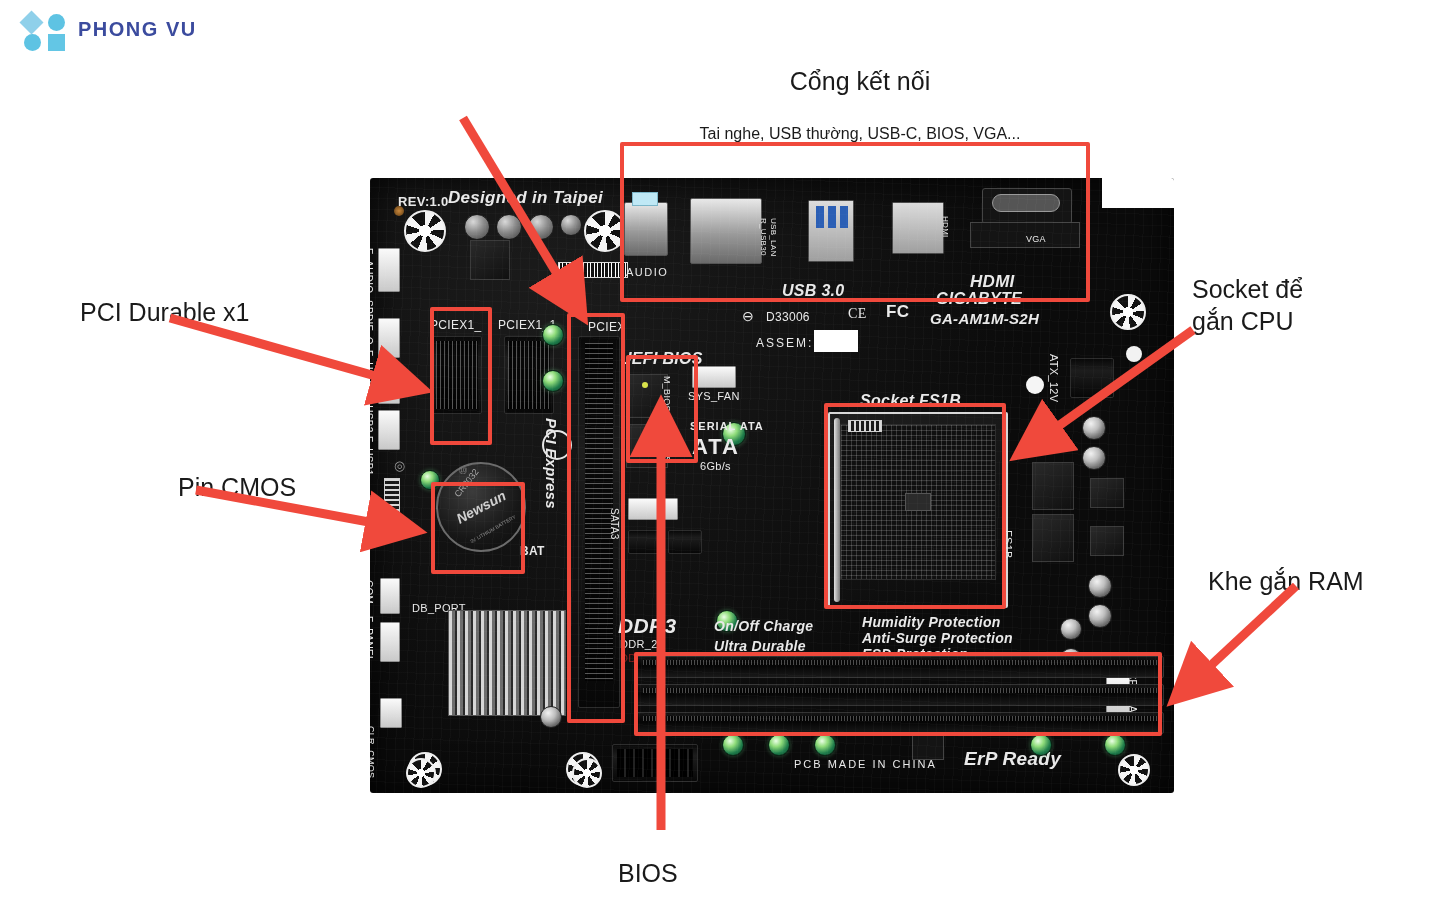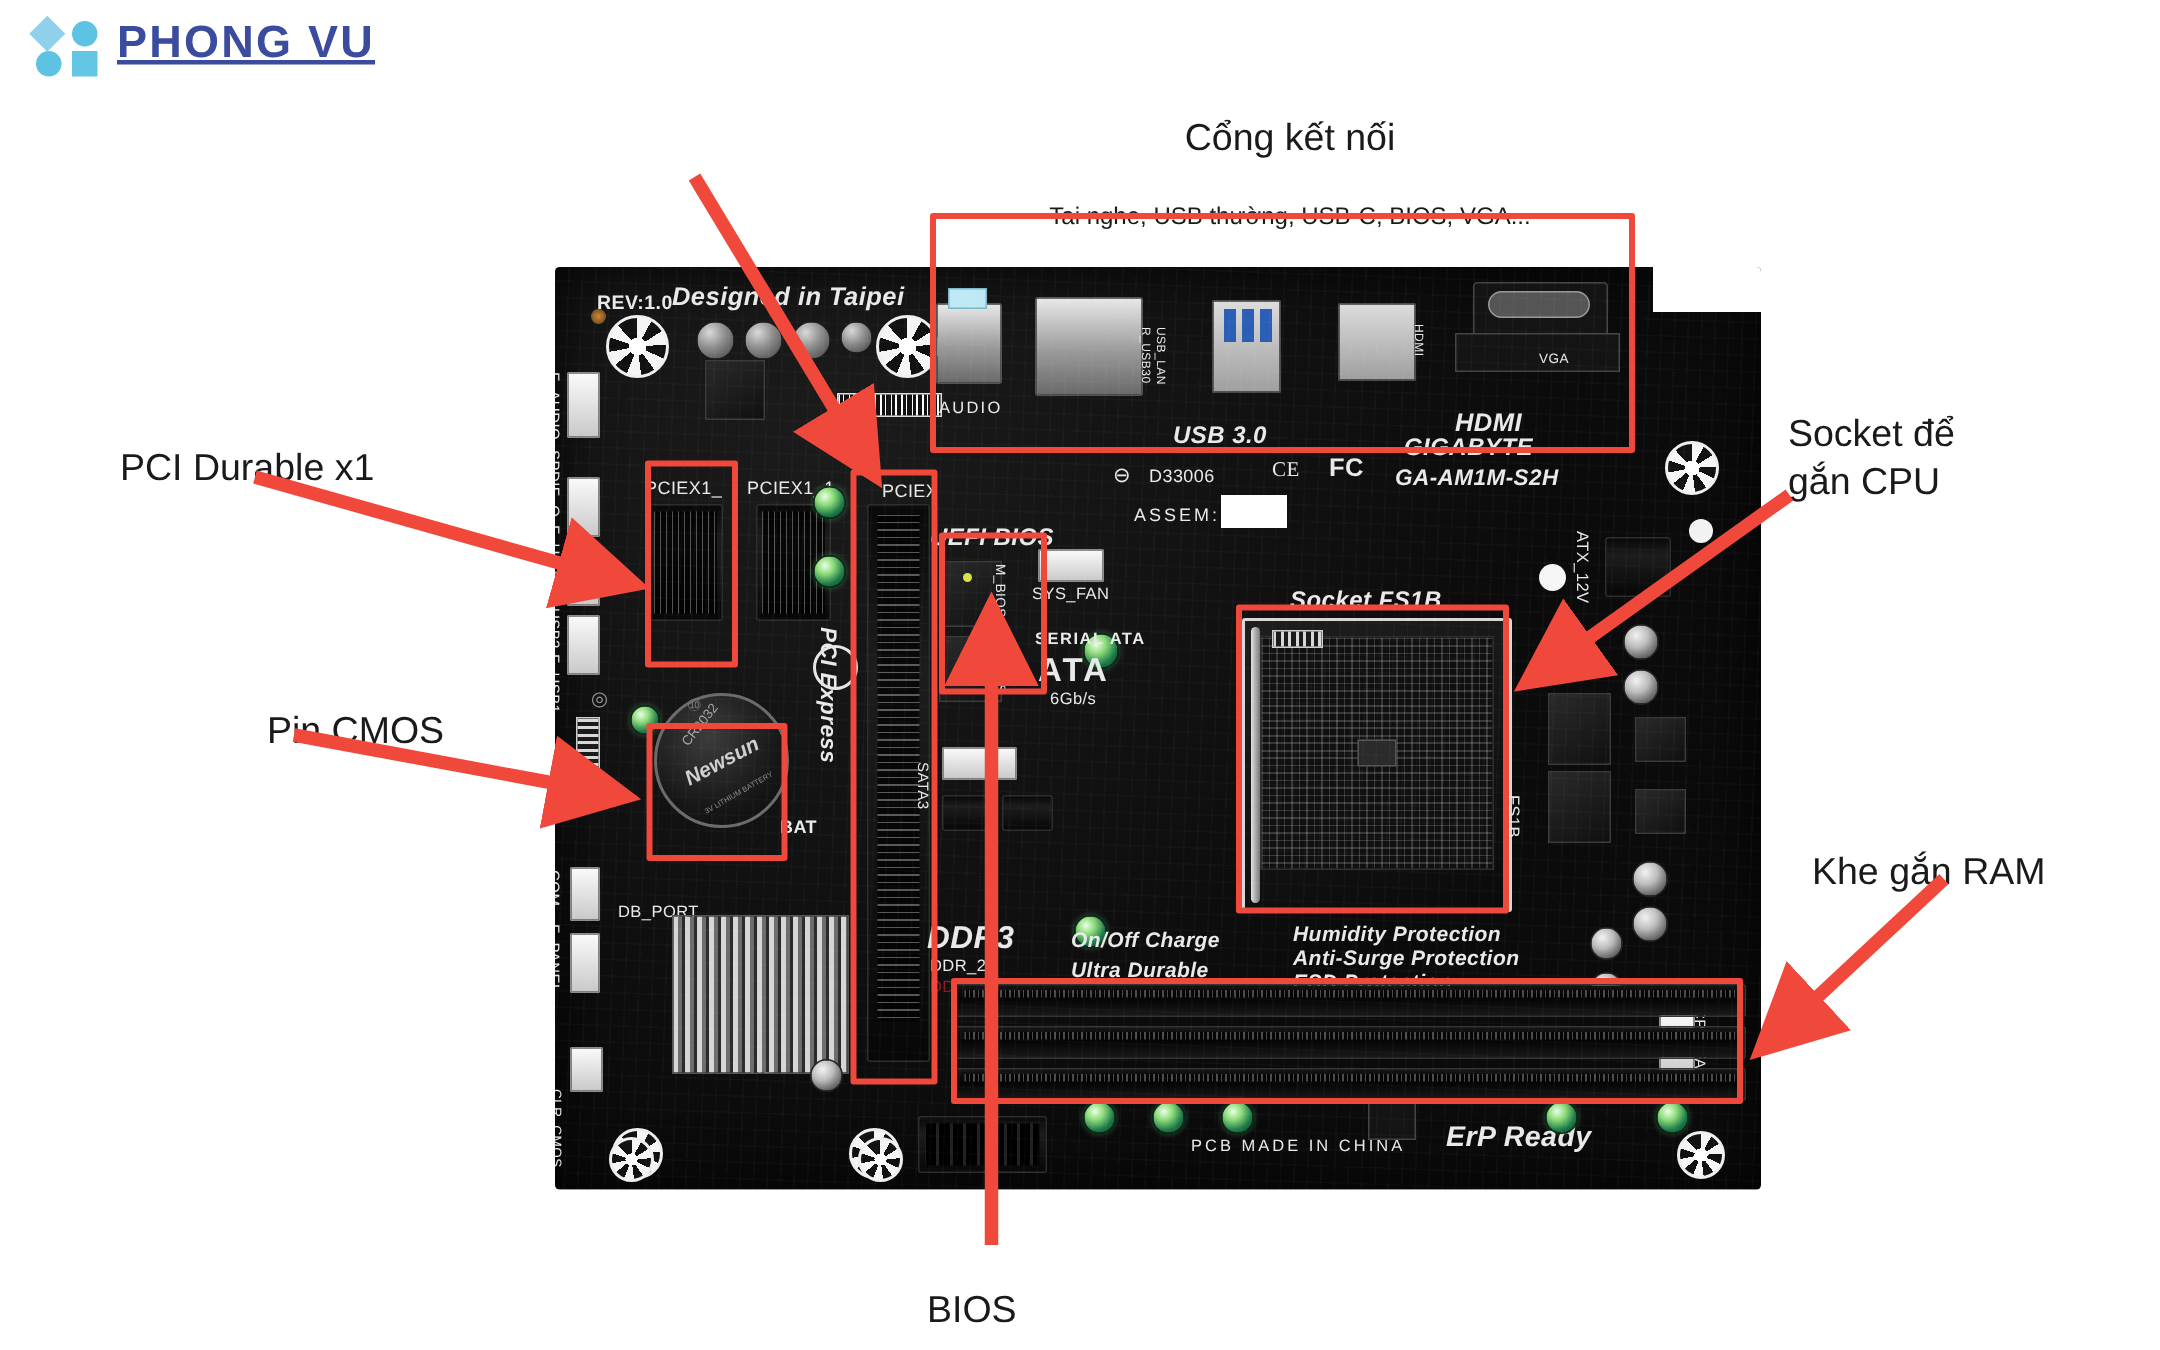--- a/index.html
+++ b/index.html
@@ -14,22 +14,22 @@
 
   
   .logo { position: absolute; left: 22px; top: 8px; display: flex; align-items: center; }
   .logo-mark { position: relative; width: 46px; height: 42px; margin-right: 10px; }
   .logo-mark i { position: absolute; display: block; }
   .lm-diamond { width: 17px; height: 17px; left: 1px; top: 6px; background: #8fd0ea; transform: rotate(45deg); }
   .lm-circle1 { width: 17px; height: 17px; left: 26px; top: 6px; background: #5ec3e3; border-radius: 50%; }
   .lm-circle2 { width: 17px; height: 17px; left: 2px; top: 26px; background: #5ec3e3; border-radius: 50%; }
   .lm-square  { width: 17px; height: 17px; left: 26px; top: 26px; background: #63c6e5; }
   .logo-text {
-    font-size: 30px; font-weight: bold; letter-spacing: 1.5px;
-    color: #3b4b9e; font-family: "Liberation Sans", sans-serif; text-decoration: underline;
+    font-size: 20px; font-weight: bold; letter-spacing: 1.5px;
+    color: #3b4b9e; font-family: "Liberation Sans", sans-serif;
   }
 
   
   .label { position: absolute; color: #1a1a1a; line-height: 1.26; white-space: pre-line; }
   .label .main { font-size: 25px; }
   .label .sub  { font-size: 16px; margin-top: 6px; }
   .label.center { text-align: center; }
 
   
   .board-wrap { position: absolute; left: 370px; top: 178px; width: 804px; height: 615px; }
@@ -175,21 +175,21 @@
     <div class="logo-mark">
       <i class="lm-diamond"></i>
       <i class="lm-circle1"></i>
       <i class="lm-circle2"></i>
       <i class="lm-square"></i>
     </div>
     <div class="logo-text">PHONG VU</div>
   </div>
 
 
-  <div class="label center" style="left:640px; top:57px; width:440px;">
+  <div class="label center" style="left:640px; top:46px; width:440px;">
     <div class="main">Cổng kết nối</div>
     <div class="sub">Tai nghe, USB thường, USB-C, BIOS, VGA...</div>
   </div>
 
   <div class="label" style="left:80px; top:277px;">
     <div class="main">PCI Durable x1</div>
   </div>
 
   <div class="label" style="left:178px; top:452px;">
     <div class="main">Pin CMOS</div>

